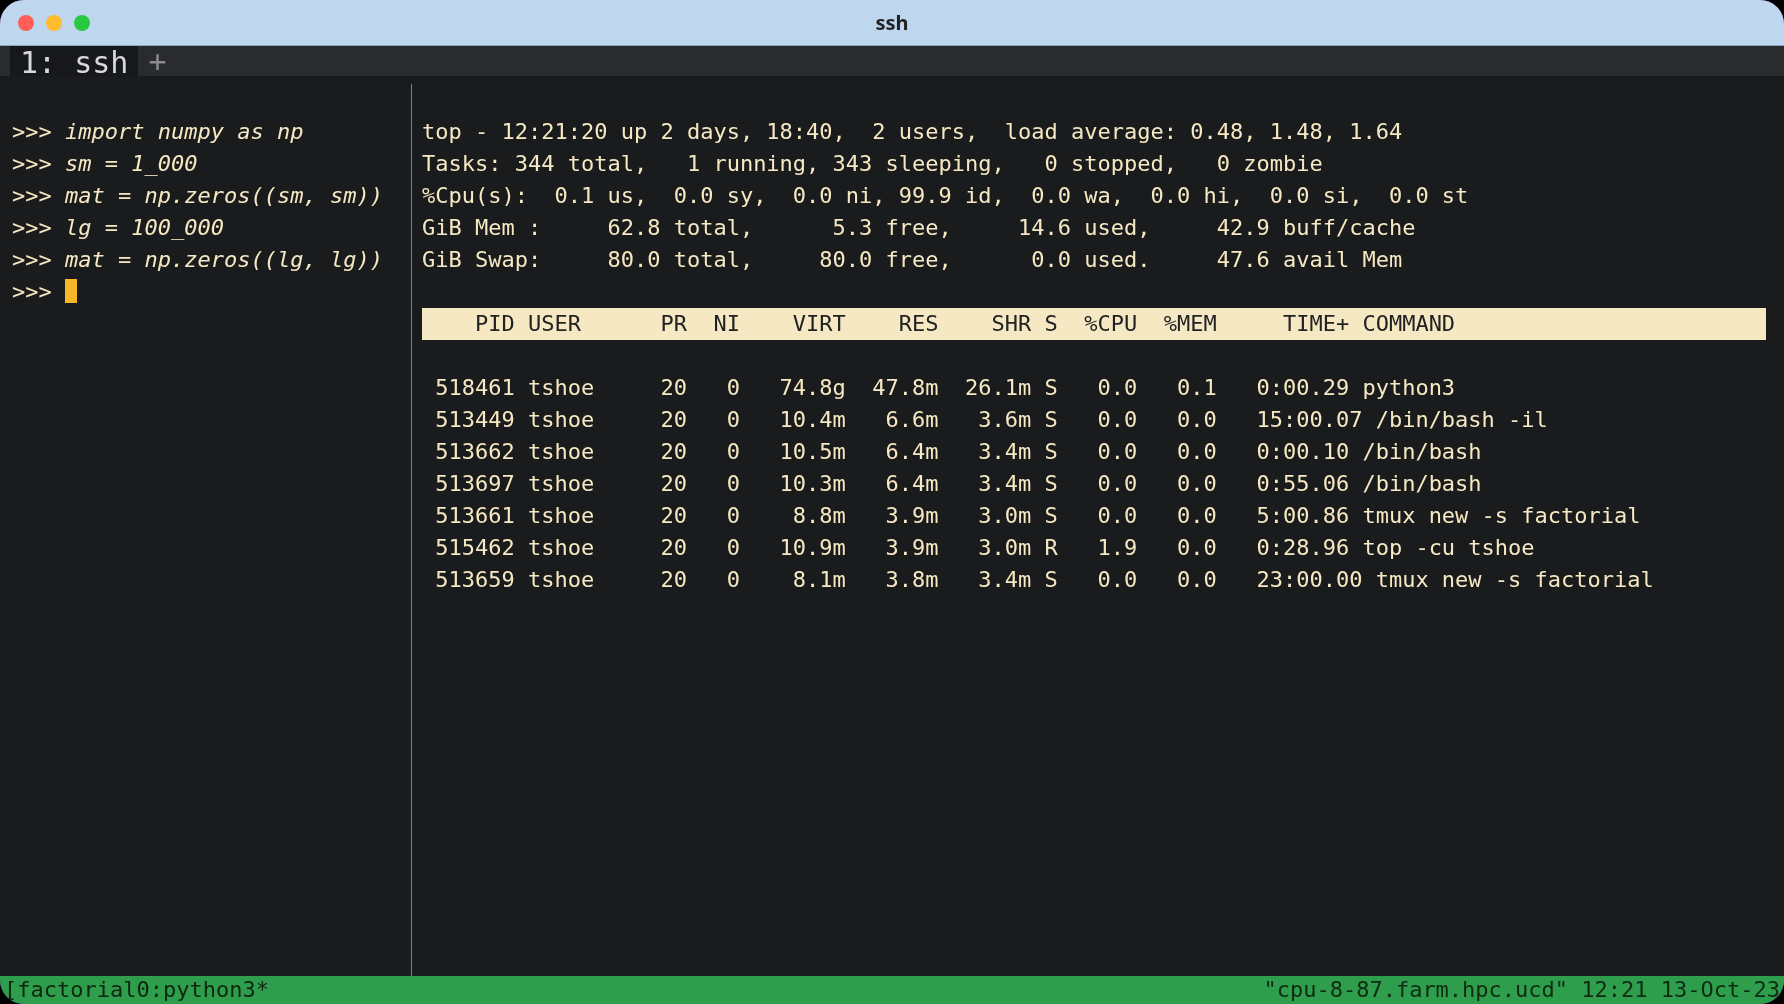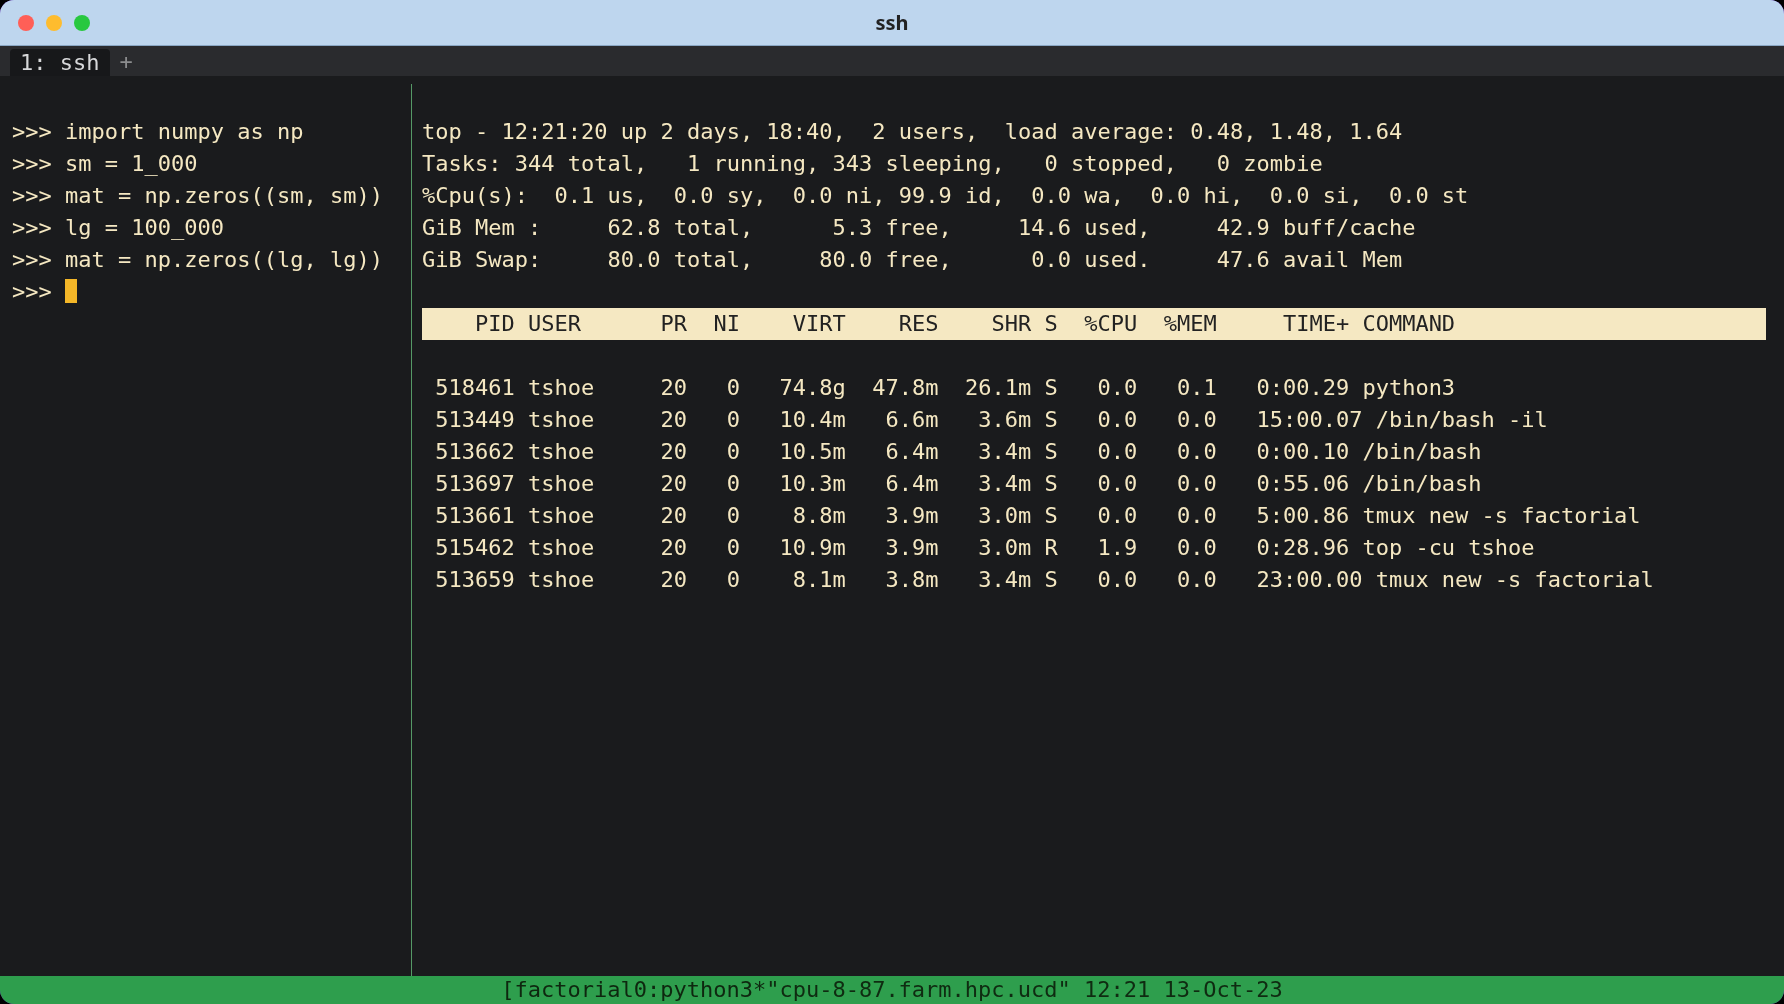--- a/index.html
+++ b/index.html
@@ -1,51 +1,51 @@
 <!DOCTYPE html>
 <html><head>
 <meta charset="utf-8">
 <style>
   * { margin:0; padding:0; box-sizing:border-box; }
   html,body { width:1784px; height:1004px; font-family:"Menlo","Consolas","DejaVu Sans Mono",monospace; background:#000; }
   .window {
-    width:1784px; height:1004px; background:#6d28d9; border-radius:14px; overflow:hidden;
+    width:1784px; height:1004px; background:#6d28d9; border-radius:24px; overflow:hidden;
     display:flex; flex-direction:column;
   }
   
   .titlebar {
     height:46px; background:#bed6ee; display:flex; align-items:center; position:relative;
     border-bottom:1px solid #8aa7c4;
   }
   .traffic { display:flex; gap:12px; margin-left:18px; }
   .dot { width:16px; height:16px; border-radius:50%; }
   .dot.red{background:#ff5f57;} .dot.yellow{background:#febc2e;} .dot.green{background:#28c840;}
   .titlebar .title {
     position:absolute; left:0; right:0; text-align:center; font-family:-apple-system,system-ui,sans-serif;
     font-weight:700; font-size:20px; color:#222;
   }
   
   .tabstrip { height:30px; background:#2a2b2e; color:#d7d8da; display:flex; align-items:center;
-    font-size:22px; padding-left:10px; }
+    font-size:30px; padding-left:10px; }
   .tab { padding:1px 10px; background:#17181a; border-radius:4px 4px 0 0; margin-top:2px; }
   .tabstrip .plus { margin-left:10px; color:#8b8c8e; }
   
   .term {
     flex:1; background:#1a1b1d; color:#f5e8c2; font-size:22px; line-height:32px;
     display:flex; position:relative; white-space:pre; padding:8px 12px 0 12px;
   }
-  .pane-left { width:400px; border-right:1px solid #596; padding-right:4px; }
+  .pane-left { width:400px; border-right:1px solid #596; padding-right:4px;font-style:italic; }
   .pane-right { flex:1; padding-left:10px; padding-right:6px; }
   .cursor { display:inline-block; width:12px; height:24px; background:#f4b728; vertical-align:-4px; }
   
   .top-hdr { background:#f5e8c2; color:#222; display:block; }
   
   .status {
     height:28px; background:#2e9e4d; color:#0e270f; font-size:22px; line-height:28px;
-    display:flex; justify-content:center; padding:0 4px; font-weight:500;
+    display:flex; justify-content:space-between; padding:0 4px; font-weight:500;
   }
   .status .status-right { color:#0f2b11; }
 </style>
 </head>
 <body>
 
 <div class="window">
 
   <div class="titlebar">
     <div class="traffic">

